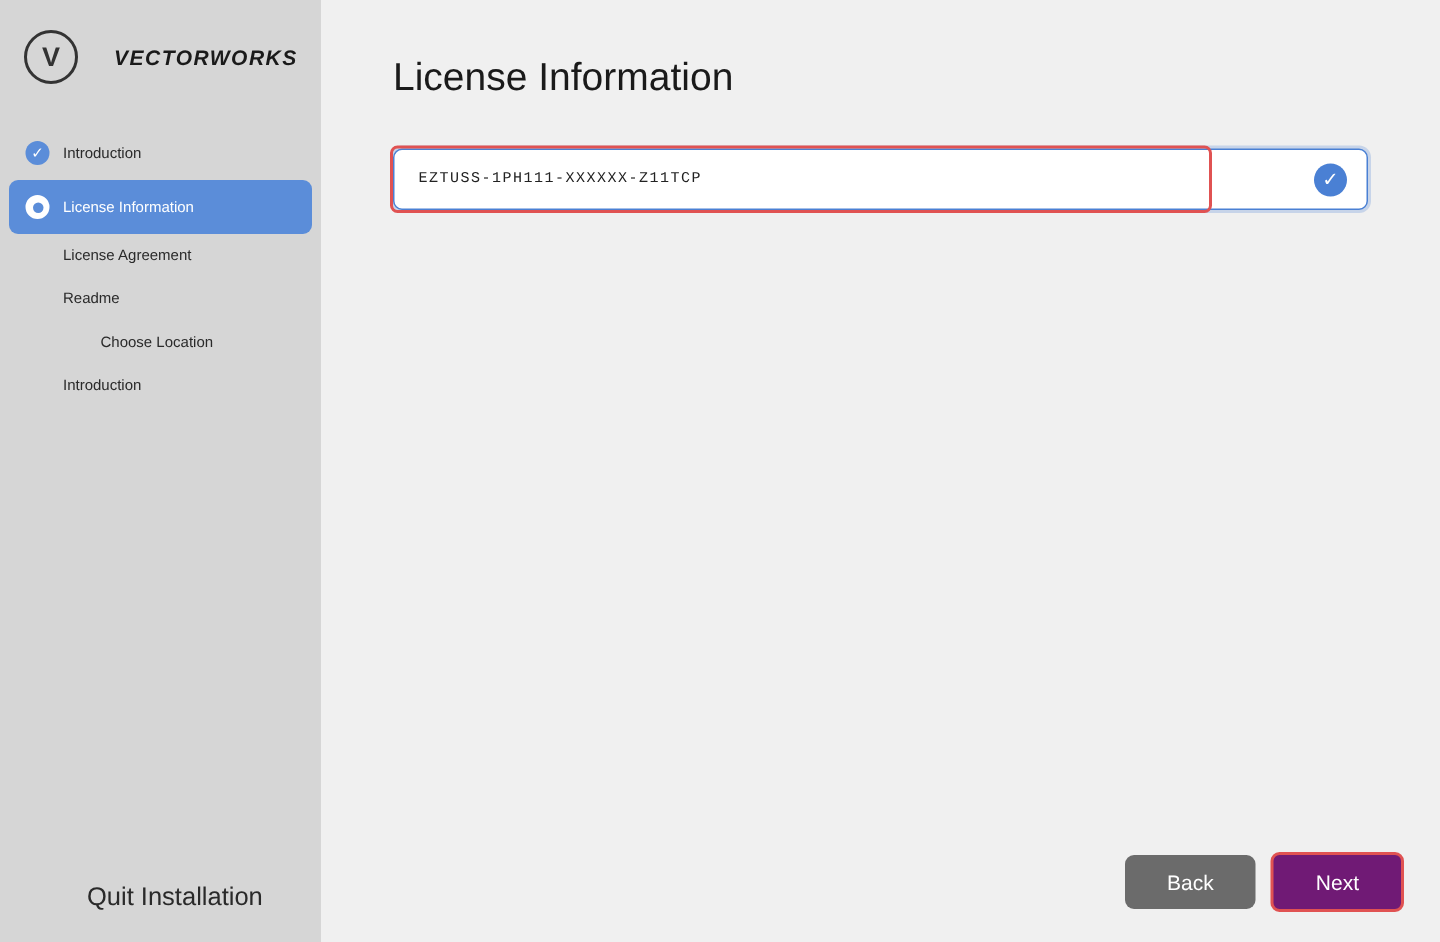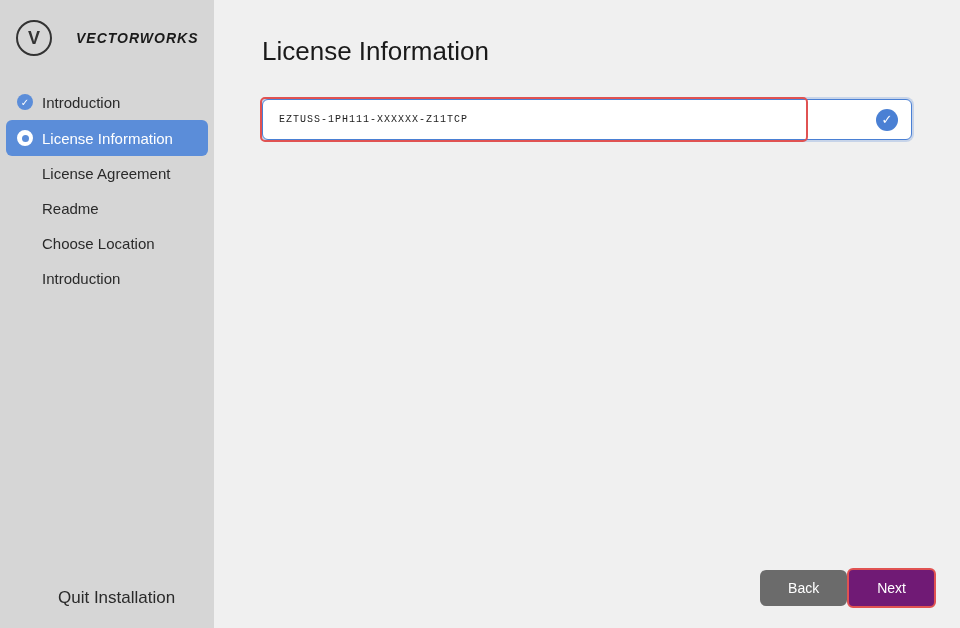--- a/index.html
+++ b/index.html
@@ -88,21 +88,21 @@
     .nav-item .nav-icon {
       width: 18px;
       height: 18px;
       display: flex;
       align-items: center;
       justify-content: center;
       flex-shrink: 0;
     }
 
     .nav-item-label {
-      font-size: 15px;
+      font-size: 10px;
     }
 
     .nav-icon-check {
       width: 16px;
       height: 16px;
       border-radius: 50%;
       background: #5b8dd9;
       display: flex;
       align-items: center;
       justify-content: center;
@@ -220,20 +220,21 @@
       color: white;
       font-size: 13px;
     }
 
     
     .footer {
       display: flex;
       justify-content: flex-end;
       align-items: center;
       padding: 16px 24px 20px 24px;
+      gap: 10px;
     }
 
     .btn-back {
       background: #6b6b6b;
       color: white;
       border: none;
       border-radius: 6px;
       padding: 10px 28px;
       font-size: 14px;
       cursor: pointer;
@@ -281,21 +282,21 @@
     </div>
 
     <div class="nav-item" style="padding-left:42px;">
       <span class="nav-item-label">License Agreement</span>
     </div>
 
     <div class="nav-item" style="padding-left:42px;">
       <span class="nav-item-label">Readme</span>
     </div>
 
-    <div class="nav-item" style="padding-left:42px;">
+    <div class="nav-item" style="padding-left:67px;">
       <span class="nav-item-label">Choose Location</span>
     </div>
 
     <div class="nav-item" style="padding-left:42px;">
       <span class="nav-item-label">Introduction</span>
     </div>
 
   </nav>
 
   <div class="quit-area">

